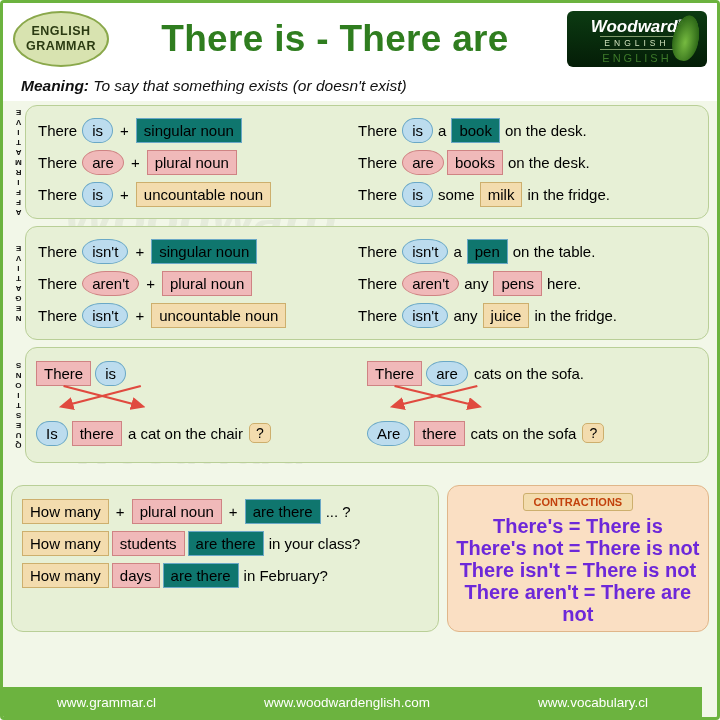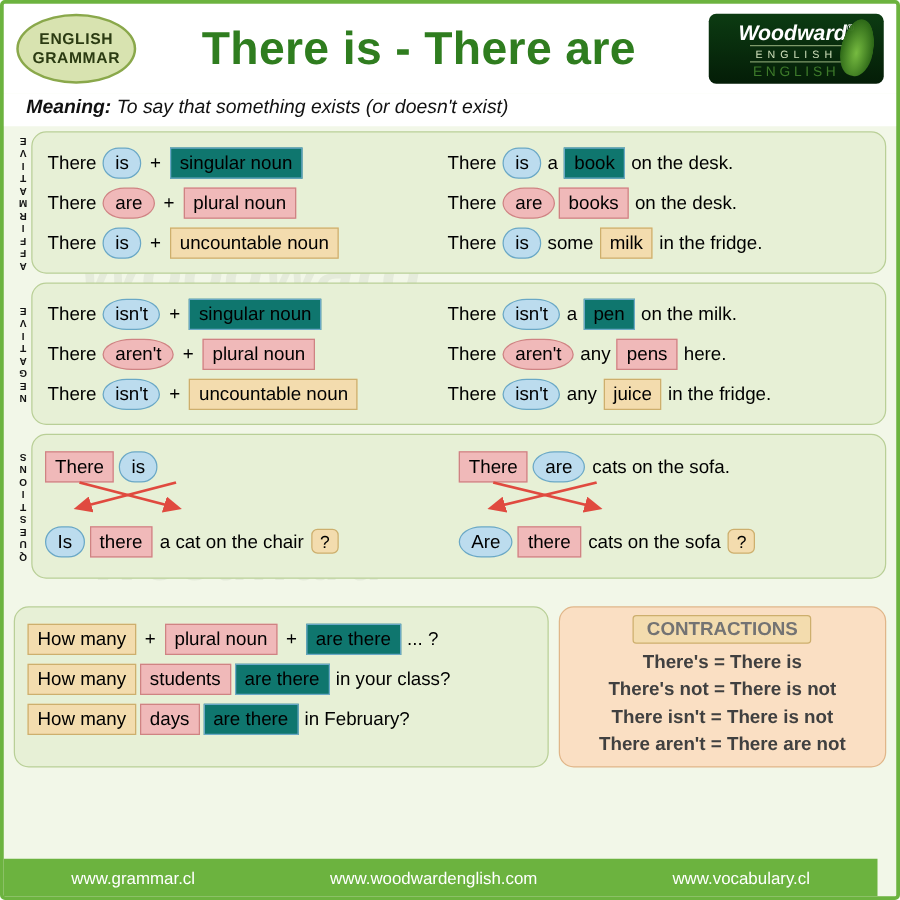--- a/index.html
+++ b/index.html
@@ -165,25 +165,25 @@
   }
   #contract {
     flex: 1 1 38%;
     background: #fadfc3; border: 1px solid #e0b689; border-radius: 12px;
     padding: 6px 8px;
     text-align: center;
   }
   #contract .ctitle {
     display: inline-block;
     background: #f3dcae; border: 1px solid #cdaf6d;
-    font-size: 15px; font-weight: bold; color: #737373;
+    font-size: 11px; font-weight: bold; color: #c2410c;
     padding: 2px 10px; border-radius: 3px;
     margin-bottom: 4px;
   }
-  #contract .cline { font-size: 15px; font-weight: bold; color: #404040; line-height: 22px; }
+  #contract .cline { font-size: 20px; font-weight: bold; color: #6d28d9; line-height: 22px; }
 
   
   #footer {
     position: absolute;
     left: 0; right: 15px; bottom: 0;
     height: 30px;
     background: #6cb33f;
     display: flex; align-items: center; justify-content: space-around;
     color: #ffffff; font-size: 13.5px;
   }
@@ -285,21 +285,21 @@
             <span class="tok plain">There</span>
             <span class="tok oval-blue">isn't</span>
             <span class="op">+</span>
             <span class="tok rect-blue">singular noun</span>
           </div>
           <div class="lcol-right line">
             <span class="tok plain">There</span>
             <span class="tok oval-blue">isn't</span>
             <span class="tok plain">a</span>
             <span class="tok rect-blue">pen</span>
-            <span class="tok plain">on the milk.</span>
+            <span class="tok plain">on the table.</span>
           </div>
         </div>
 
         <div class="lblock">
           <div class="lcol-left line">
             <span class="tok plain">There</span>
             <span class="tok oval-pink">aren't</span>
             <span class="op">+</span>
             <span class="tok rect-pink">plural noun</span>
           </div>

